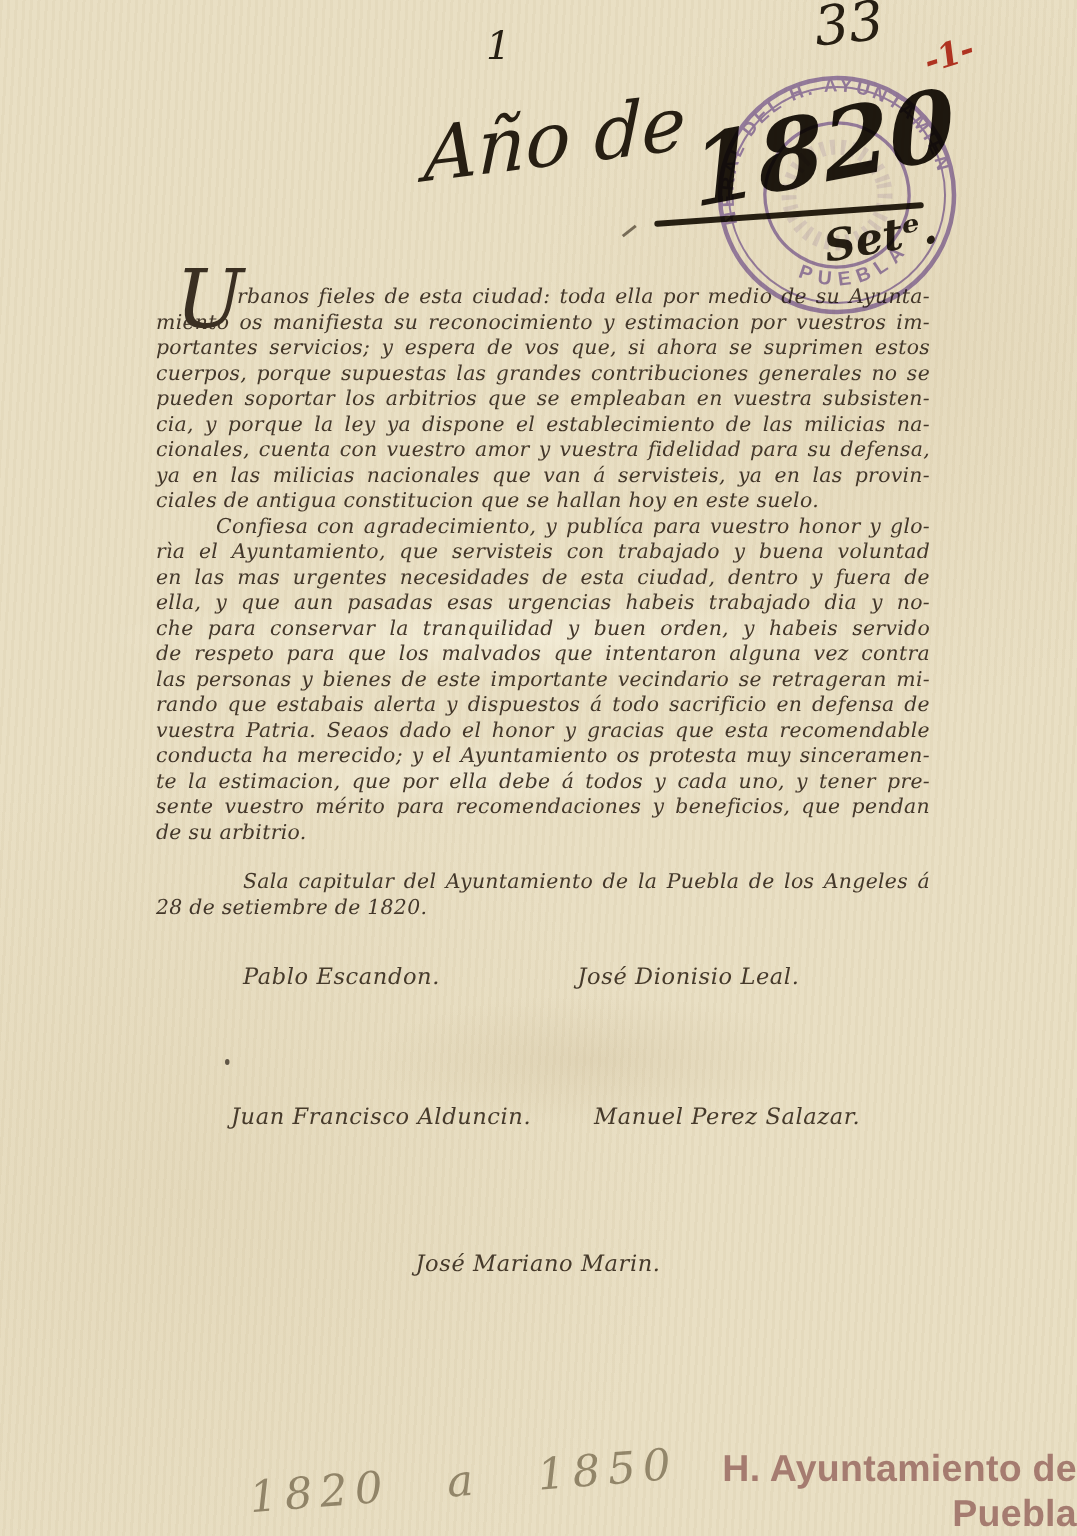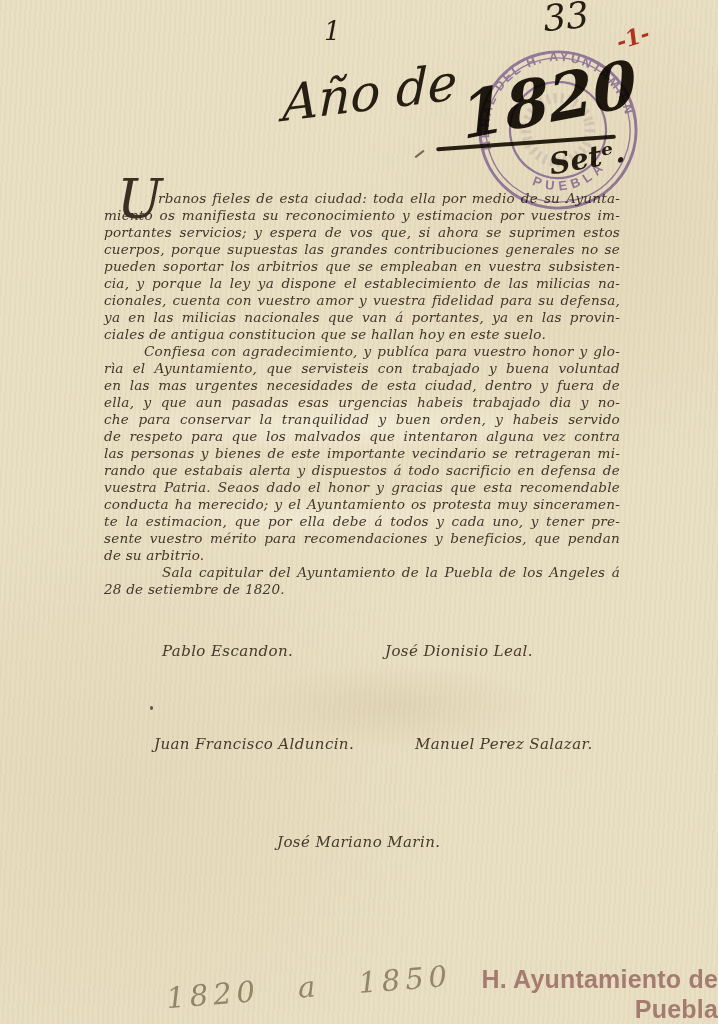--- a/index.html
+++ b/index.html
@@ -16,21 +16,21 @@
       repeating-linear-gradient(93deg, rgba(150,125,80,.045) 0 2px, rgba(255,250,235,.04) 2px 5px);
     font-family:"DejaVu Serif",serif;
   }
   
   .textblock{position:absolute;left:104px;top:190px;width:516px;color:#43372a;
     font:italic 13.6px/17px "DejaVu Serif",serif;letter-spacing:.2px;}
   .ln{height:17px;overflow:visible;}
   .j{text-align:justify;text-align-last:justify;}
   .cap{padding-left:54px;}
   .ind{padding-left:40px;}
-  .ind2{padding-left:58px;}
+  .ind2{padding-left:58px;margin-top:16px;}
   .dropcap{position:absolute;left:13px;top:-17px;font-style:italic;font-size:54px;line-height:1;color:#3a2f22;}
   
   .sig{position:absolute;color:#463a2b;font:italic 15px/18px "DejaVu Serif",serif;letter-spacing:.4px;}
   
   .hand{position:absolute;color:#2a2318;font-family:"DejaVu Serif",serif;font-style:italic;mix-blend-mode:multiply;z-index:3;}
   .anno-one{left:324px;top:16px;font-size:26px;}
   .anno-folio{left:543px;top:-4px;font-size:36px;transform:rotate(-6deg);}
   .anno-red{left:616px;top:24px;font-size:22px;font-weight:bold;color:#c23a2b;transform:rotate(-18deg);}
   .anno-anode{left:282px;top:64px;font-size:50px;transform:rotate(-7deg) skewX(-8deg);}
   .anno-1820{left:460px;top:62px;font-size:64px;font-weight:bold;color:#211b13;transform:rotate(-11deg) skewX(-6deg);}
@@ -82,21 +82,21 @@
 
   <div class="textblock">
     <span class="dropcap">U</span>
     <div class="ln j cap">rbanos fieles de esta ciudad: toda ella por medio de su Ayunta-</div>
     <div class="ln j">miento os manifiesta su reconocimiento y estimacion por vuestros im-</div>
     <div class="ln j">portantes servicios; y espera de vos que, si ahora se suprimen estos</div>
     <div class="ln j">cuerpos, porque supuestas las grandes contribuciones generales no se</div>
     <div class="ln j">pueden soportar los arbitrios que se empleaban en vuestra subsisten-</div>
     <div class="ln j">cia, y porque la ley ya dispone el establecimiento de las milicias na-</div>
     <div class="ln j">cionales, cuenta con vuestro amor y vuestra fidelidad para su defensa,</div>
-    <div class="ln j">ya en las milicias nacionales que van á portantes, ya en las provin-</div>
+    <div class="ln j">ya en las milicias nacionales que van á servisteis, ya en las provin-</div>
     <div class="ln">ciales de antigua constitucion que se hallan hoy en este suelo.</div>
     <div class="ln j ind">Confiesa con agradecimiento, y publíca para vuestro honor y glo-</div>
     <div class="ln j">rìa el Ayuntamiento, que servisteis con trabajado y buena voluntad</div>
     <div class="ln j">en las mas urgentes necesidades de esta ciudad, dentro y fuera de</div>
     <div class="ln j">ella, y que aun pasadas esas urgencias habeis trabajado dia y no-</div>
     <div class="ln j">che para conservar la tranquilidad y buen orden, y habeis servido</div>
     <div class="ln j">de respeto para que los malvados que intentaron alguna vez contra</div>
     <div class="ln j">las personas y bienes de este importante vecindario se retrageran mi-</div>
     <div class="ln j">rando que estabais alerta y dispuestos á todo sacrificio en defensa de</div>
     <div class="ln j">vuestra Patria. Seaos dado el honor y gracias que esta recomendable</div>
@@ -104,19 +104,19 @@
     <div class="ln j">te la estimacion, que por ella debe á todos y cada uno, y tener pre-</div>
     <div class="ln j">sente vuestro mérito para recomendaciones y beneficios, que pendan</div>
     <div class="ln">de su arbitrio.</div>
     <div class="ln j ind2">Sala capitular del Ayuntamiento de la Puebla de los Angeles á</div>
     <div class="ln">28 de setiembre de 1820.</div>
   </div>
 
   <div class="sig" style="left:162px;top:642px;">Pablo Escandon.</div>
   <div class="sig" style="left:385px;top:642px;">José Dionisio Leal.</div>
   <div class="sig" style="left:154px;top:735px;">Juan Francisco Alduncin.</div>
-  <div class="sig" style="left:415px;top:735px;">Manuel Perez Salazar.</div>
+  <div class="sig" style="left:396px;top:735px;">Manuel Perez Salazar.</div>
   <div class="sig" style="left:277px;top:833px;text-align:right;">José Mariano Marin.</div>
 
   <div class="hand anno-pencil">1820 a 1850</div>
   <div class="watermark">H. Ayuntamiento de Puebla</div>
 
 </div>
 
 </body></html>

